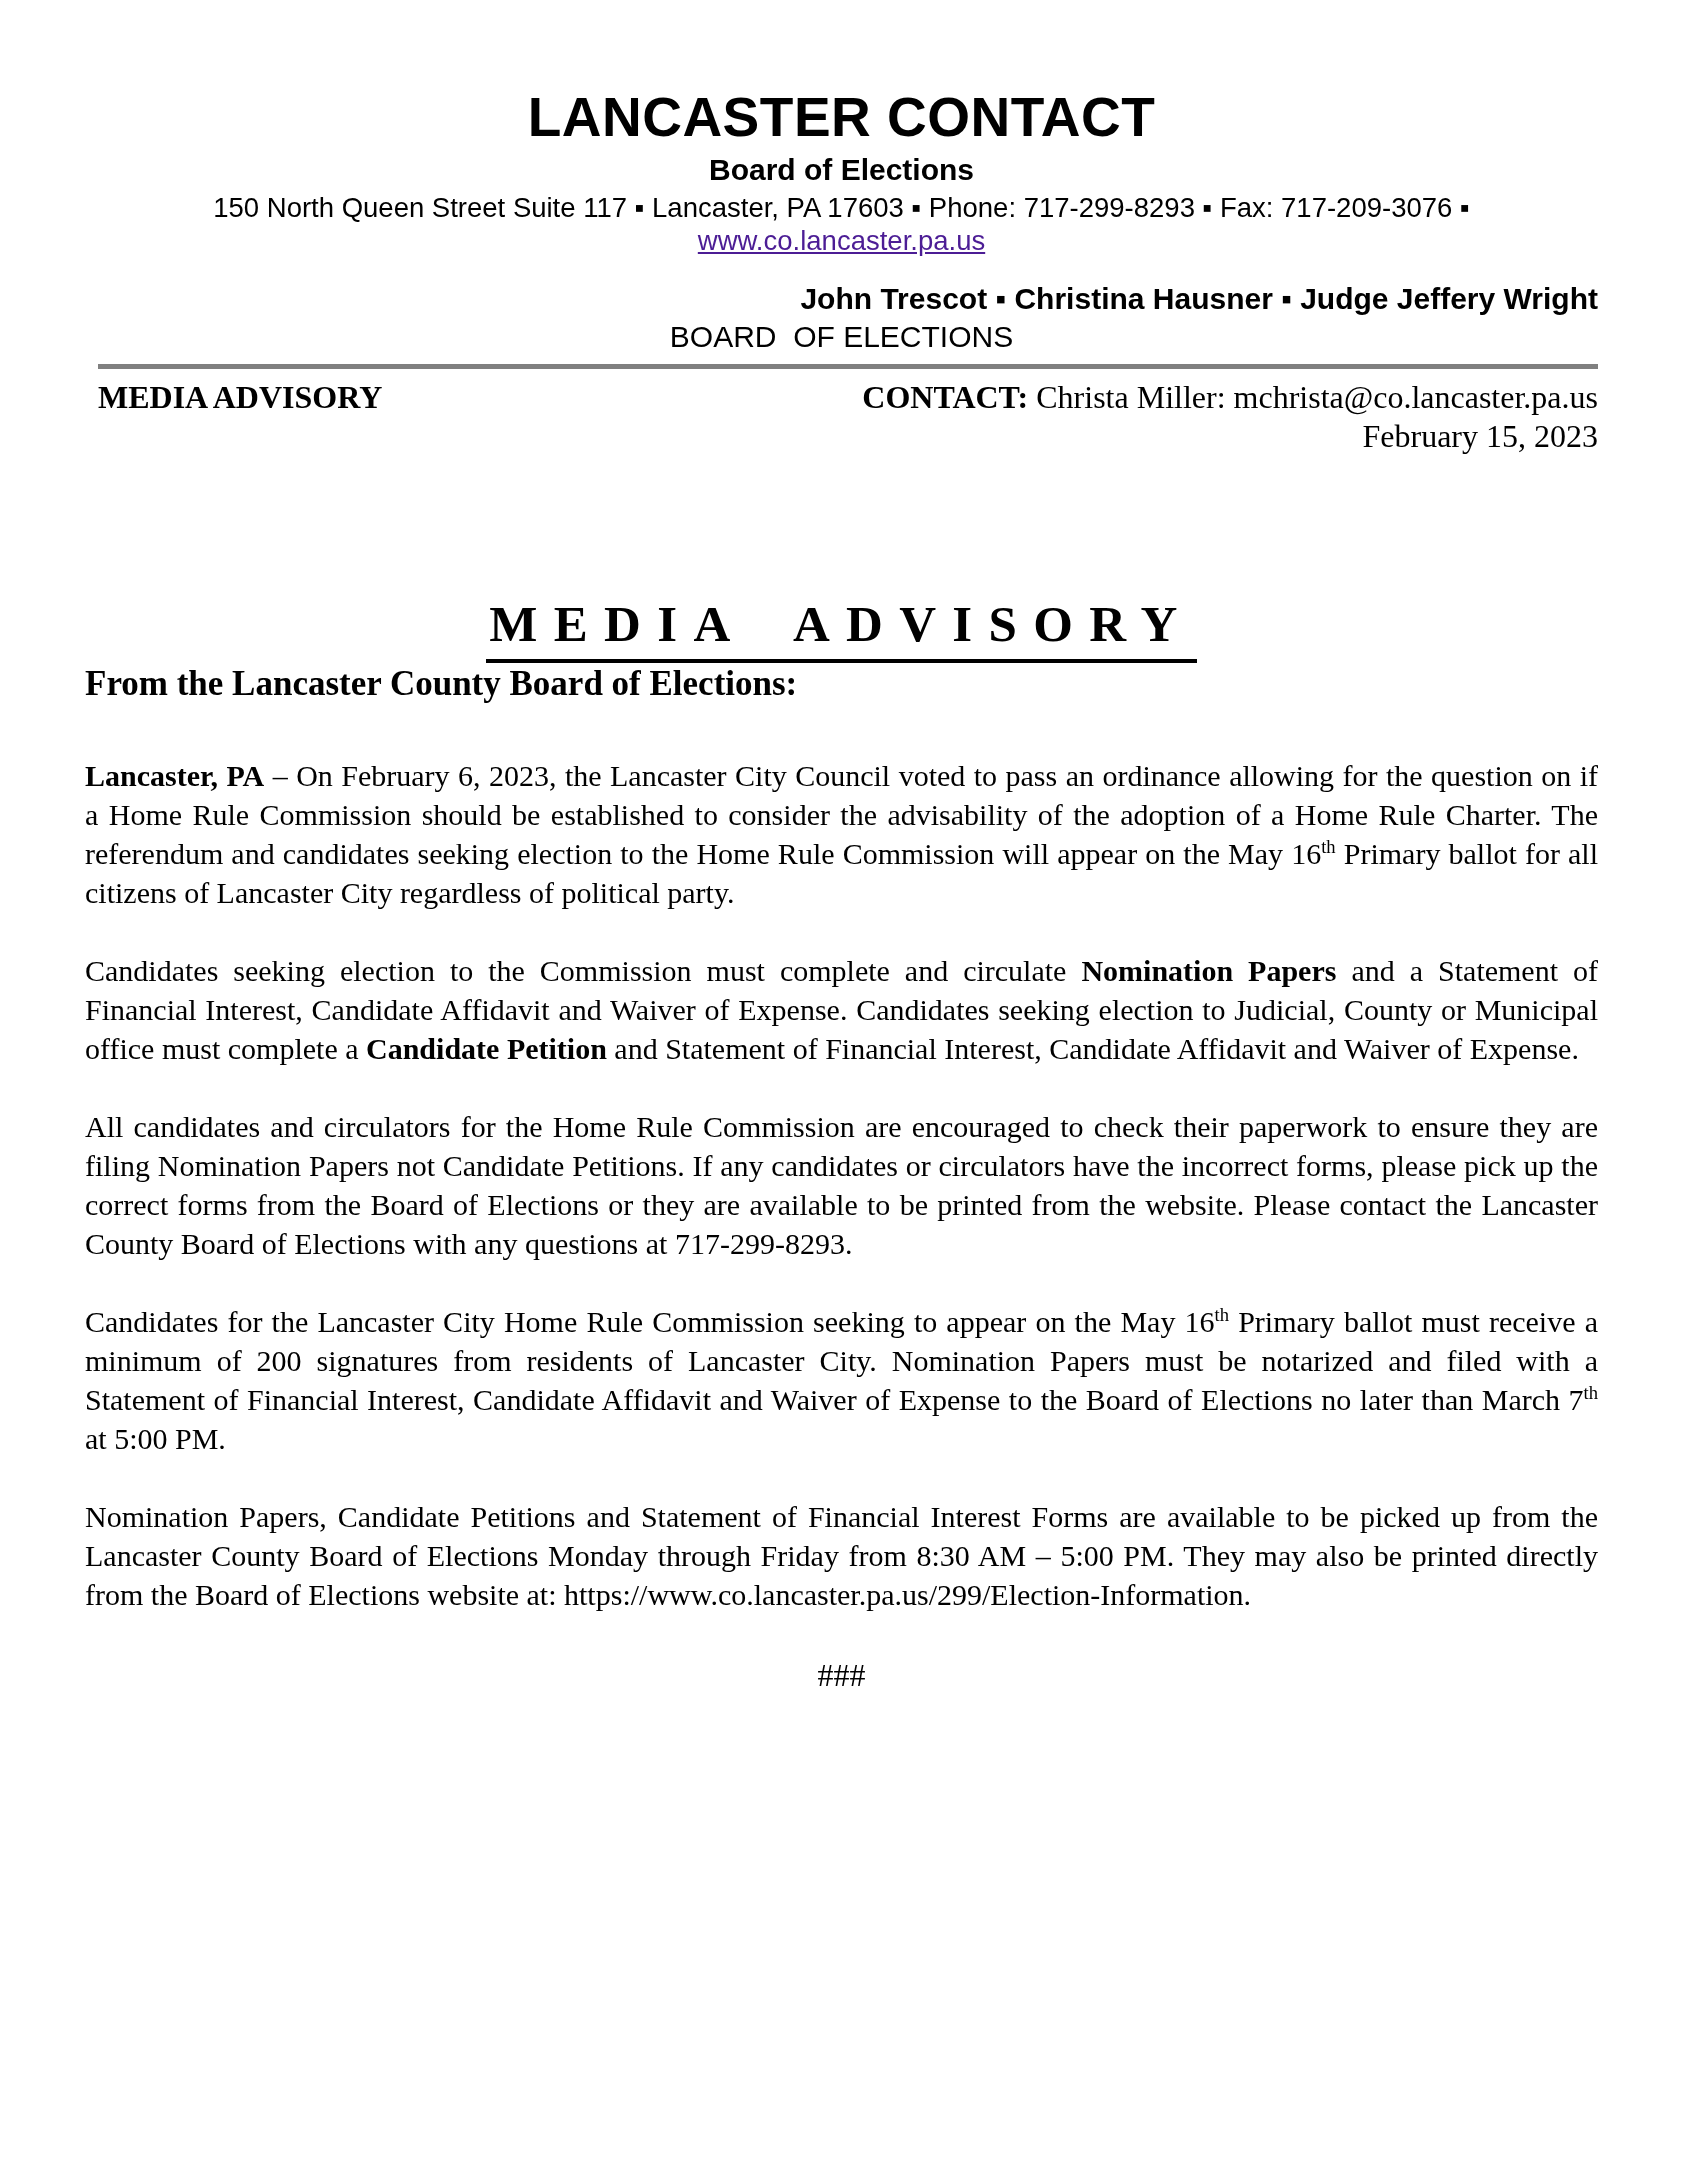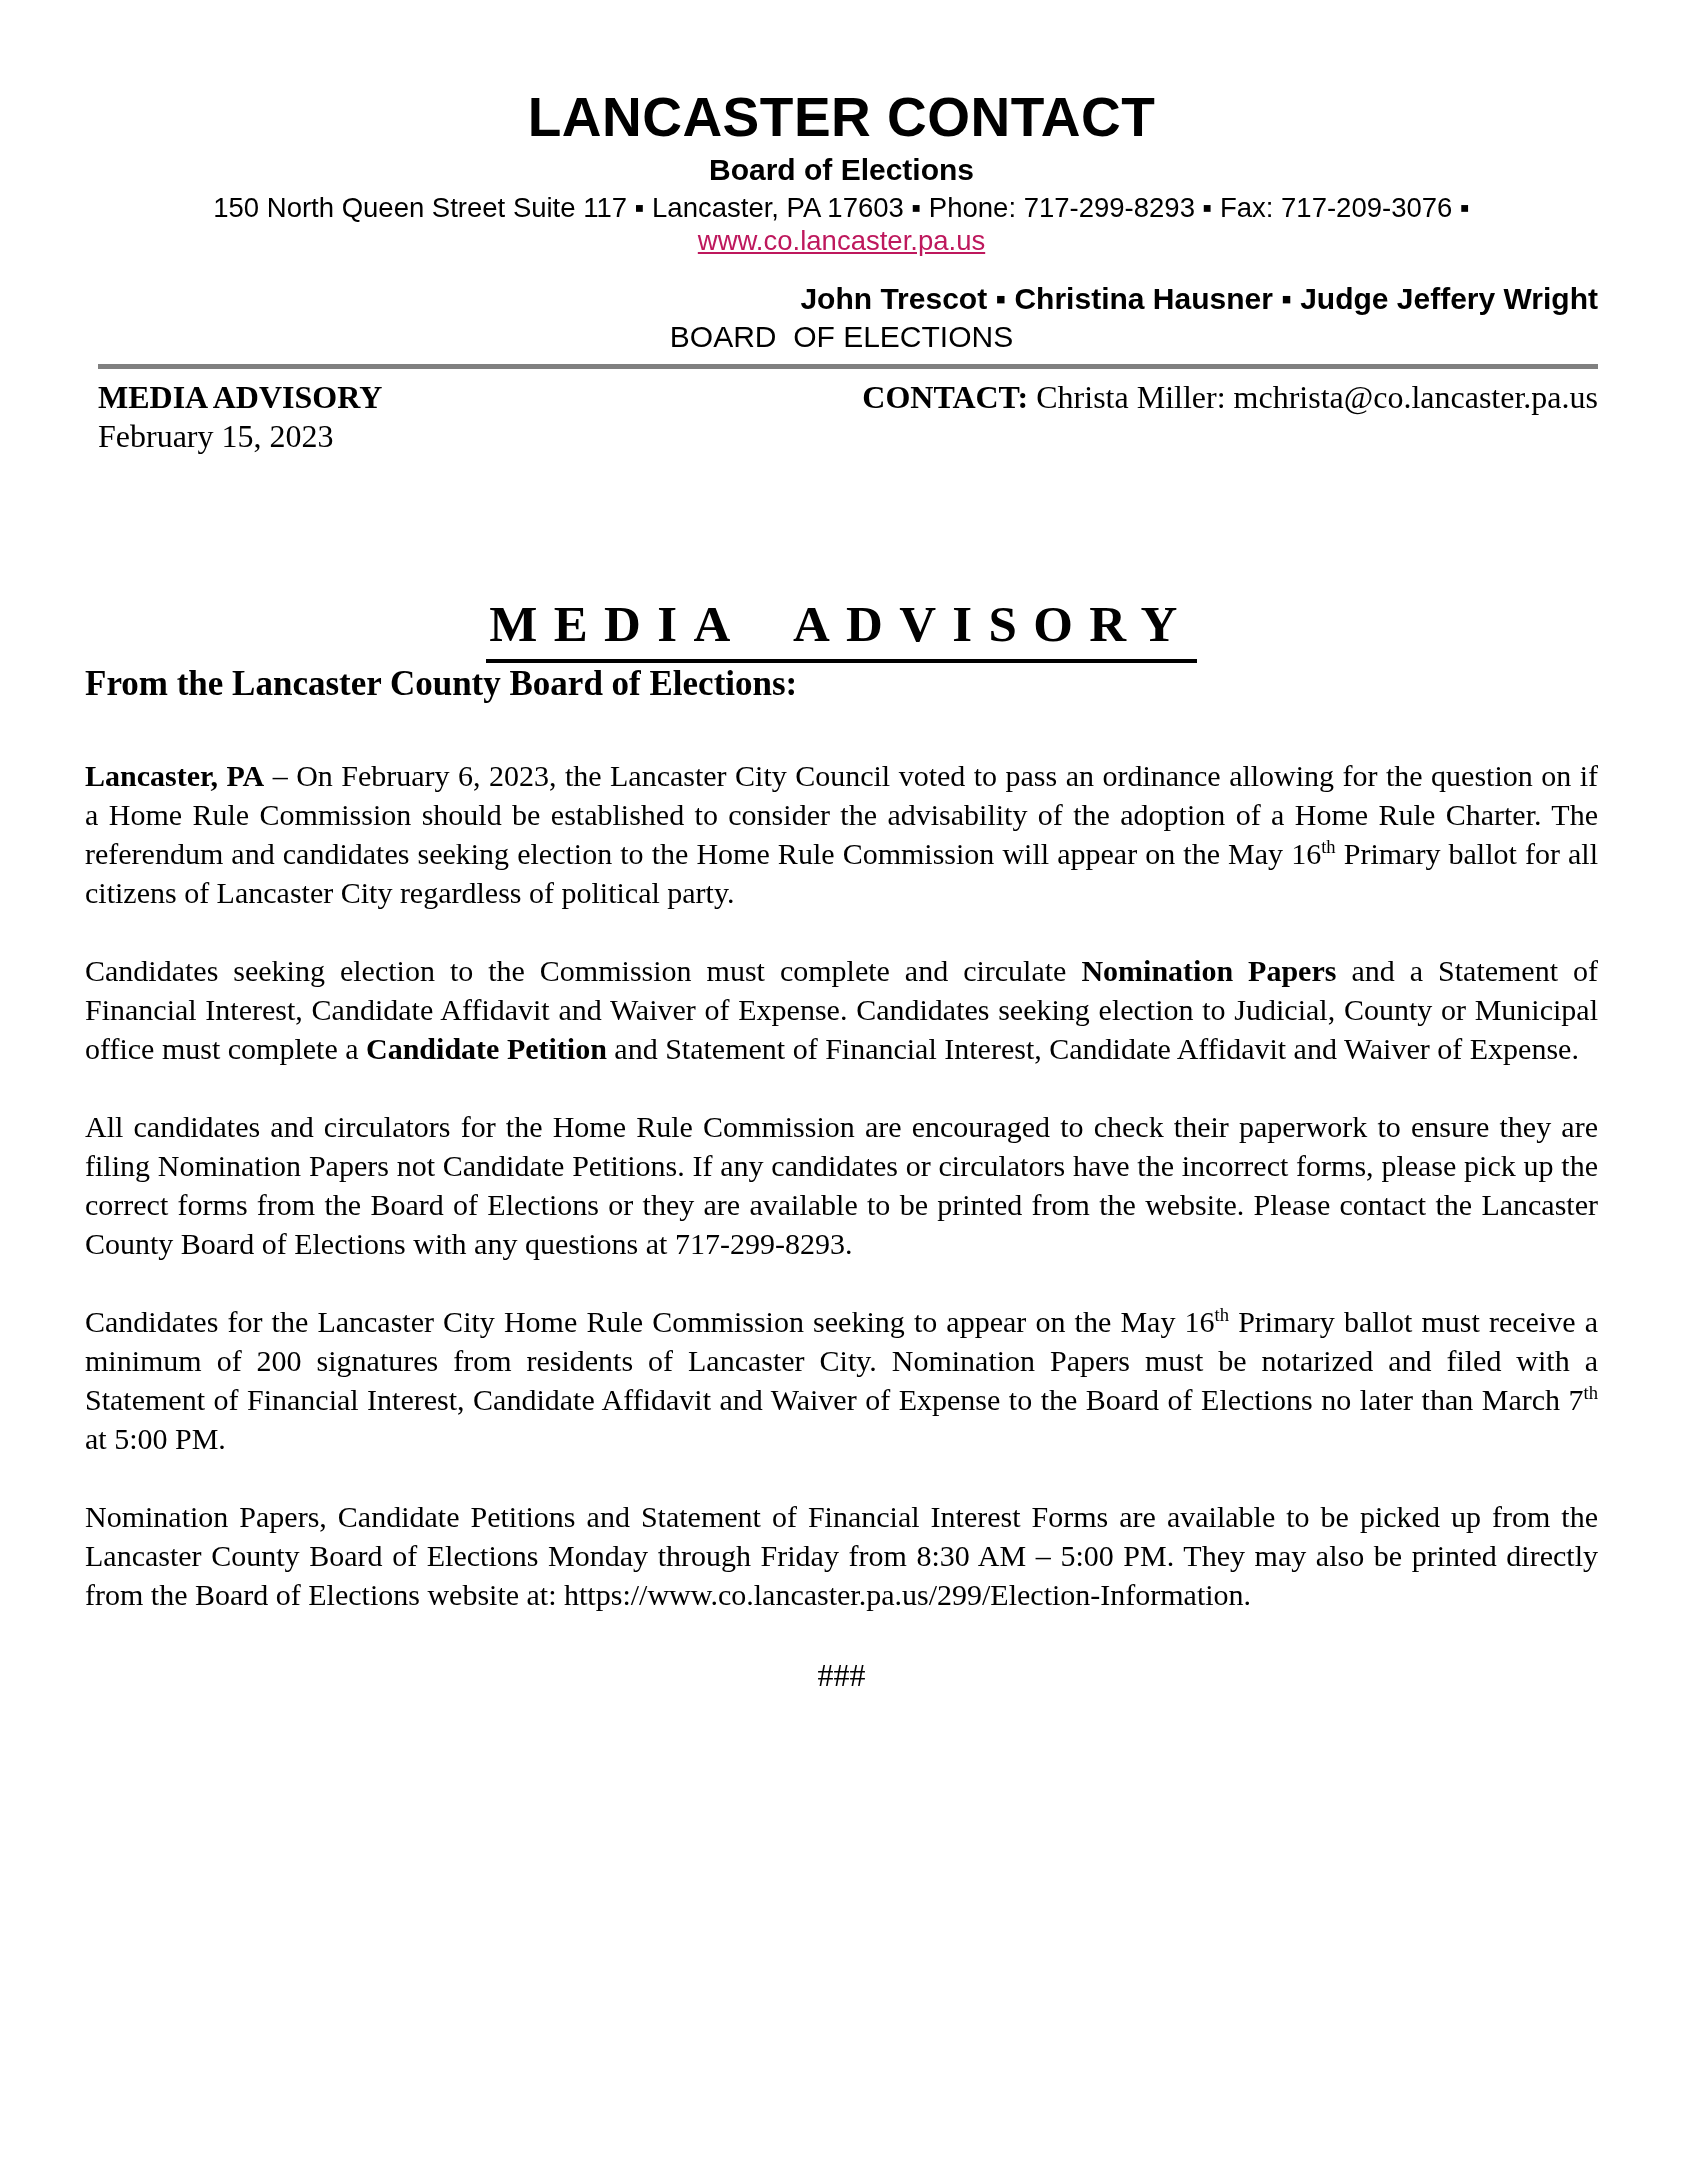--- a/index.html
+++ b/index.html
@@ -33,21 +33,21 @@
     font-size: 30px;
     font-weight: bold;
     line-height: 1.2;
   }
   .address-line {
     margin-top: 3.7px;
     font-size: 27.5px;
     line-height: 1.2;
   }
   .address-link {
-    color: #be185d;
+    color: #4c1d95;
     text-decoration: underline;
     cursor: pointer;
   }
   .board-members {
     margin-top: 24px;
     font-size: 30px;
     font-weight: bold;
     line-height: 1.2;
     text-align: right;
   }
@@ -73,20 +73,21 @@
     justify-content: space-between;
     align-items: baseline;
     font-size: 32px;
     line-height: 39px;
   }
   .advisory-label { font-weight: bold; }
   .contact-label { font-weight: bold; }
   .meta-date {
     font-size: 32px;
     line-height: 39px;
+    text-align: right;
   }
   
   .big-title-wrap {
     margin-top: 138px;
     text-align: center;
     font-family: "Liberation Serif", serif;
   }
   .big-title {
     display: inline-block;
     font-size: 51px;

